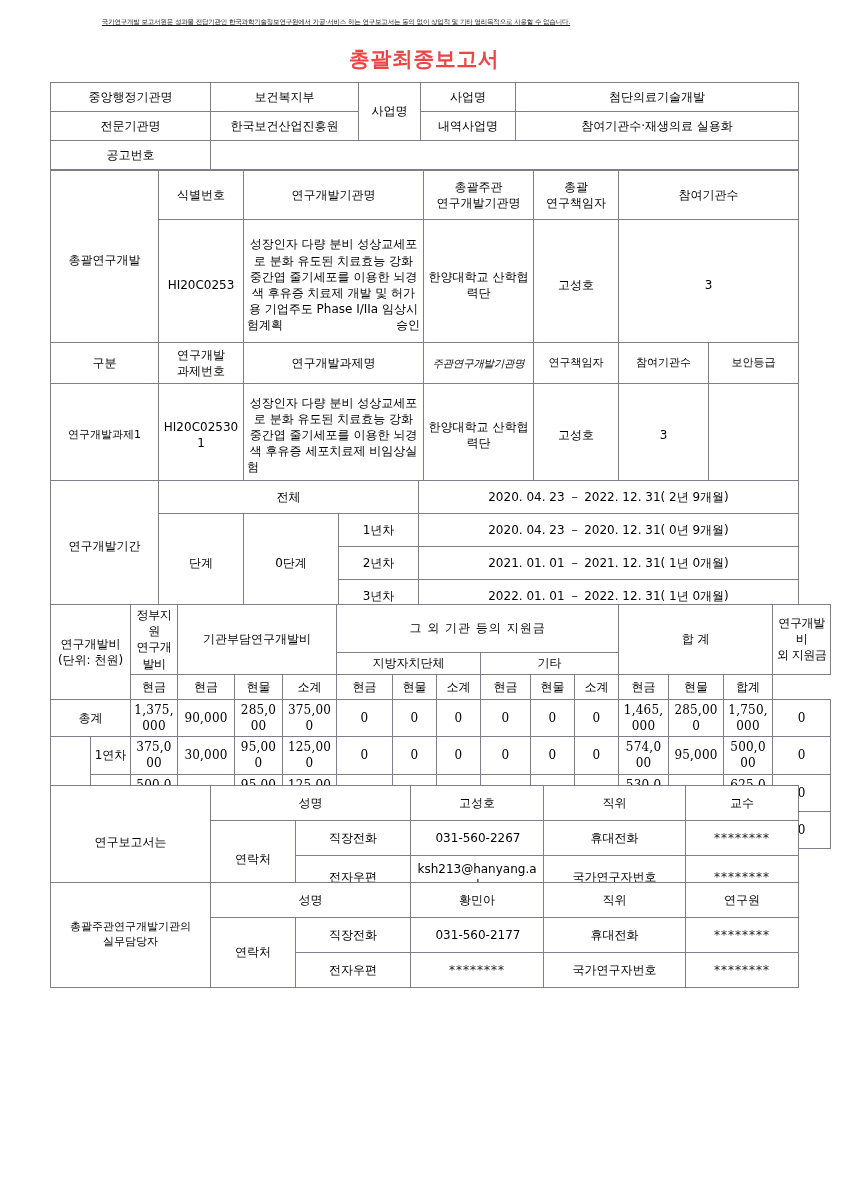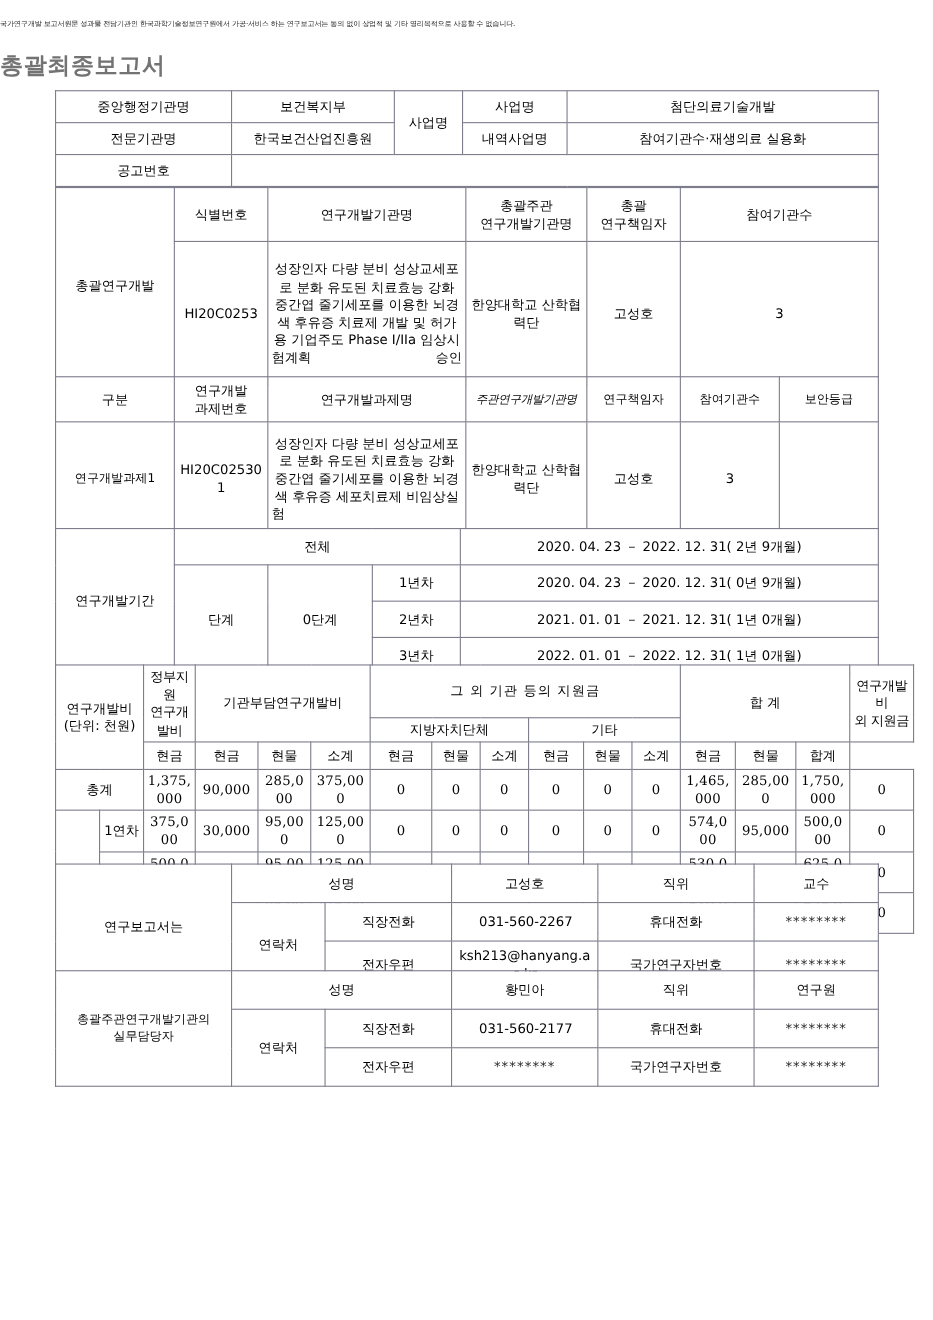--- a/index.html
+++ b/index.html
@@ -20,35 +20,37 @@
     width: 848px;
     height: 1200px;
     position: relative;
     box-sizing: border-box;
   }
   .disclaimer {
     position: absolute;
     top: 18px;
     left: 0;
     width: 672px;
+    text-align: center;
     font-size: 6.5px;
     letter-spacing: -0.2px;
     color: #1a1a1a;
     white-space: nowrap;
+    text-decoration: underline;
   }
   .doc-title {
     position: absolute;
     top: 45px;
     left: 0;
     width: 848px;
-    text-align: left;
+    text-align: center;
     font-size: 21px;
     font-weight: bold;
     letter-spacing: 0.5px;
-    color: #737373;
+    color: #ef4444;
   }
 
   table.grid {
     border-collapse: collapse;
     table-layout: fixed;
     width: 100%;
   }
   table.grid td {
     border: 1px solid #7d7d8c;
     padding: 2px 3px;

